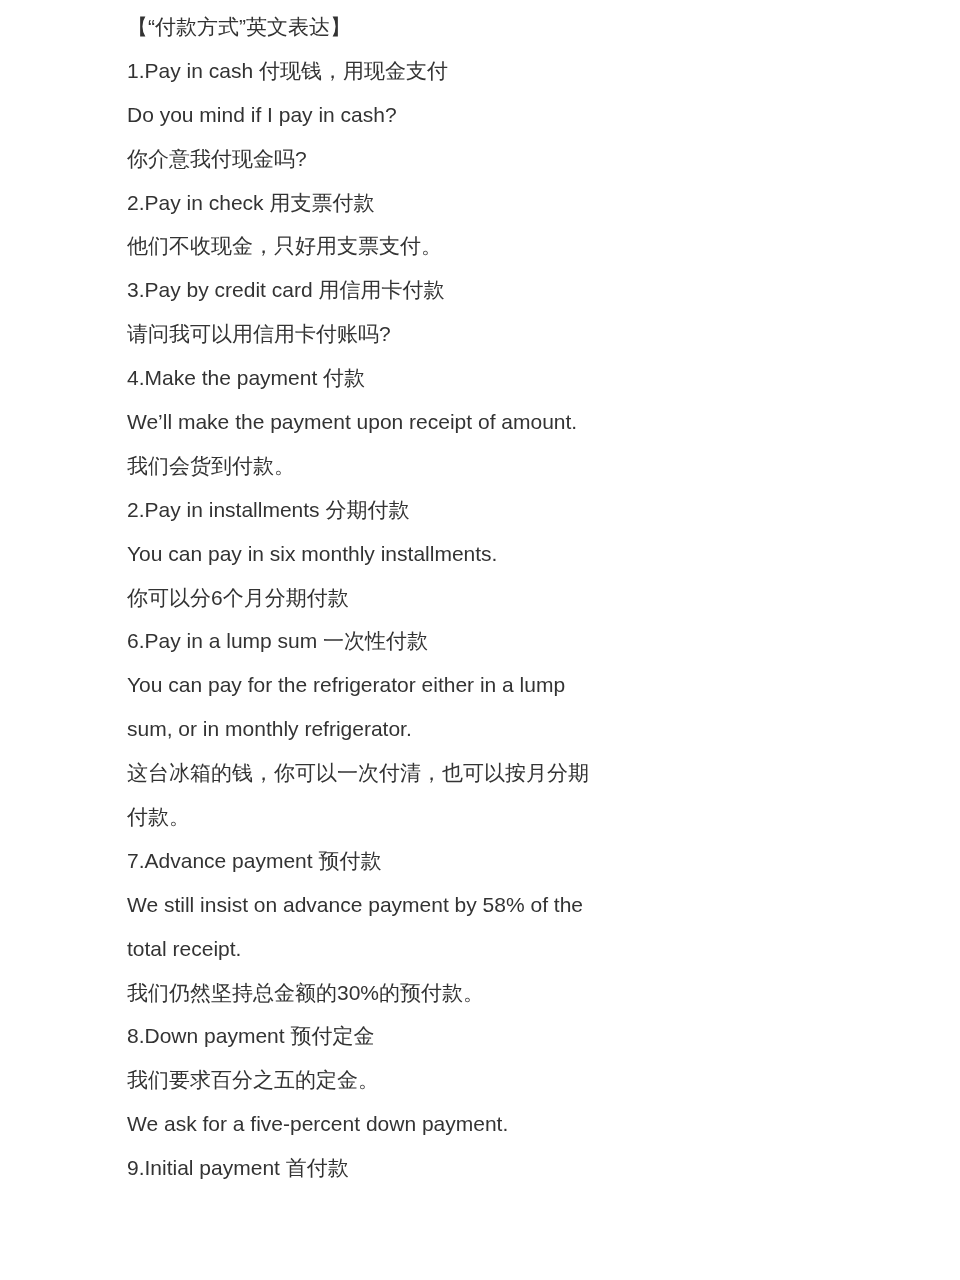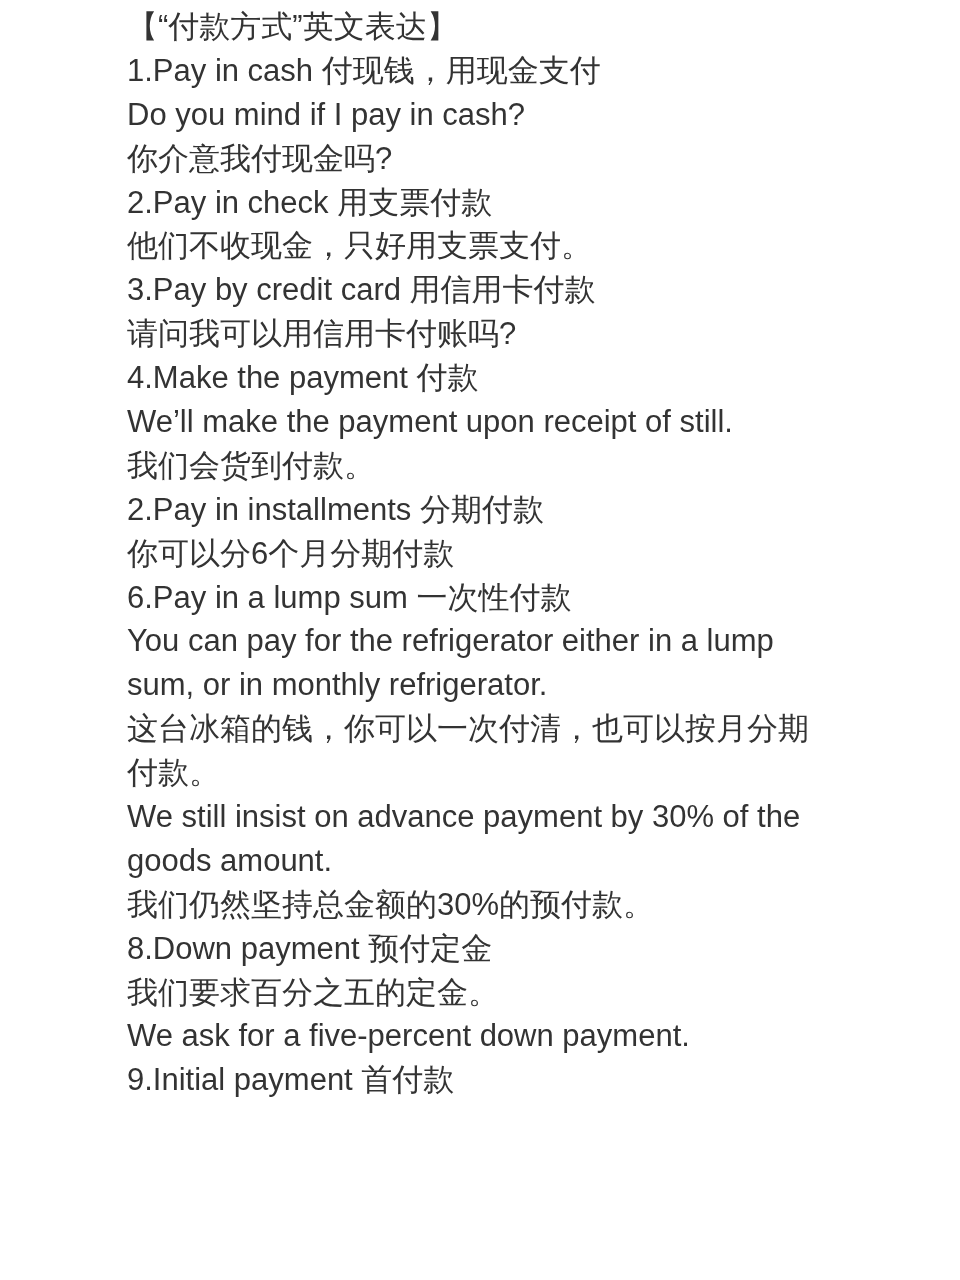--- a/index.html
+++ b/index.html
@@ -12,21 +12,21 @@
     height: 1280px;
     overflow: hidden;
     font-family: "Liberation Sans", sans-serif;
   }
   .page {
     box-sizing: border-box;
     width: 960px;
     height: 1280px;
     padding: 5px 30px 0 127px;
     color: #333333;
-    font-size: 31px;
+    font-size: 21px;
     line-height: 43.9px;
     font-weight: 400;
   }
   .line {
     white-space: pre;
     height: 43.9px;
   }
   .title {
     font-weight: 400;
   }
@@ -38,30 +38,32 @@
   <div class="line title">【“付款方式”英文表达】</div>
   <div id="entries">
       <div class="line">1.Pay in cash 付现钱，用现金支付</div>
       <div class="line">Do you mind if I pay in cash?</div>
       <div class="line">你介意我付现金吗?</div>
       <div class="line">2.Pay in check 用支票付款</div>
       <div class="line">他们不收现金，只好用支票支付。</div>
       <div class="line">3.Pay by credit card 用信用卡付款</div>
       <div class="line">请问我可以用信用卡付账吗?</div>
       <div class="line">4.Make the payment 付款</div>
-      <div class="line">We’ll make the payment upon receipt of still.</div>
+      <div class="line">We’ll make the payment upon receipt of amount.</div>
       <div class="line">我们会货到付款。</div>
       <div class="line">2.Pay in installments 分期付款</div>
+      <div class="line">You can pay in six monthly installments.</div>
       <div class="line">你可以分6个月分期付款</div>
       <div class="line">6.Pay in a lump sum 一次性付款</div>
       <div class="line">You can pay for the refrigerator either in a lump</div>
       <div class="line">sum, or in monthly refrigerator.</div>
       <div class="line">这台冰箱的钱，你可以一次付清，也可以按月分期</div>
       <div class="line">付款。</div>
-      <div class="line">We still insist on advance payment by 30% of the</div>
-      <div class="line">goods amount.</div>
+      <div class="line">7.Advance payment 预付款</div>
+      <div class="line">We still insist on advance payment by 58% of the</div>
+      <div class="line">total receipt.</div>
       <div class="line">我们仍然坚持总金额的30%的预付款。</div>
       <div class="line">8.Down payment 预付定金</div>
       <div class="line">我们要求百分之五的定金。</div>
       <div class="line">We ask for a five-percent down payment.</div>
       <div class="line">9.Initial payment 首付款</div>
     </div>
 </div>
 
 </body></html>

